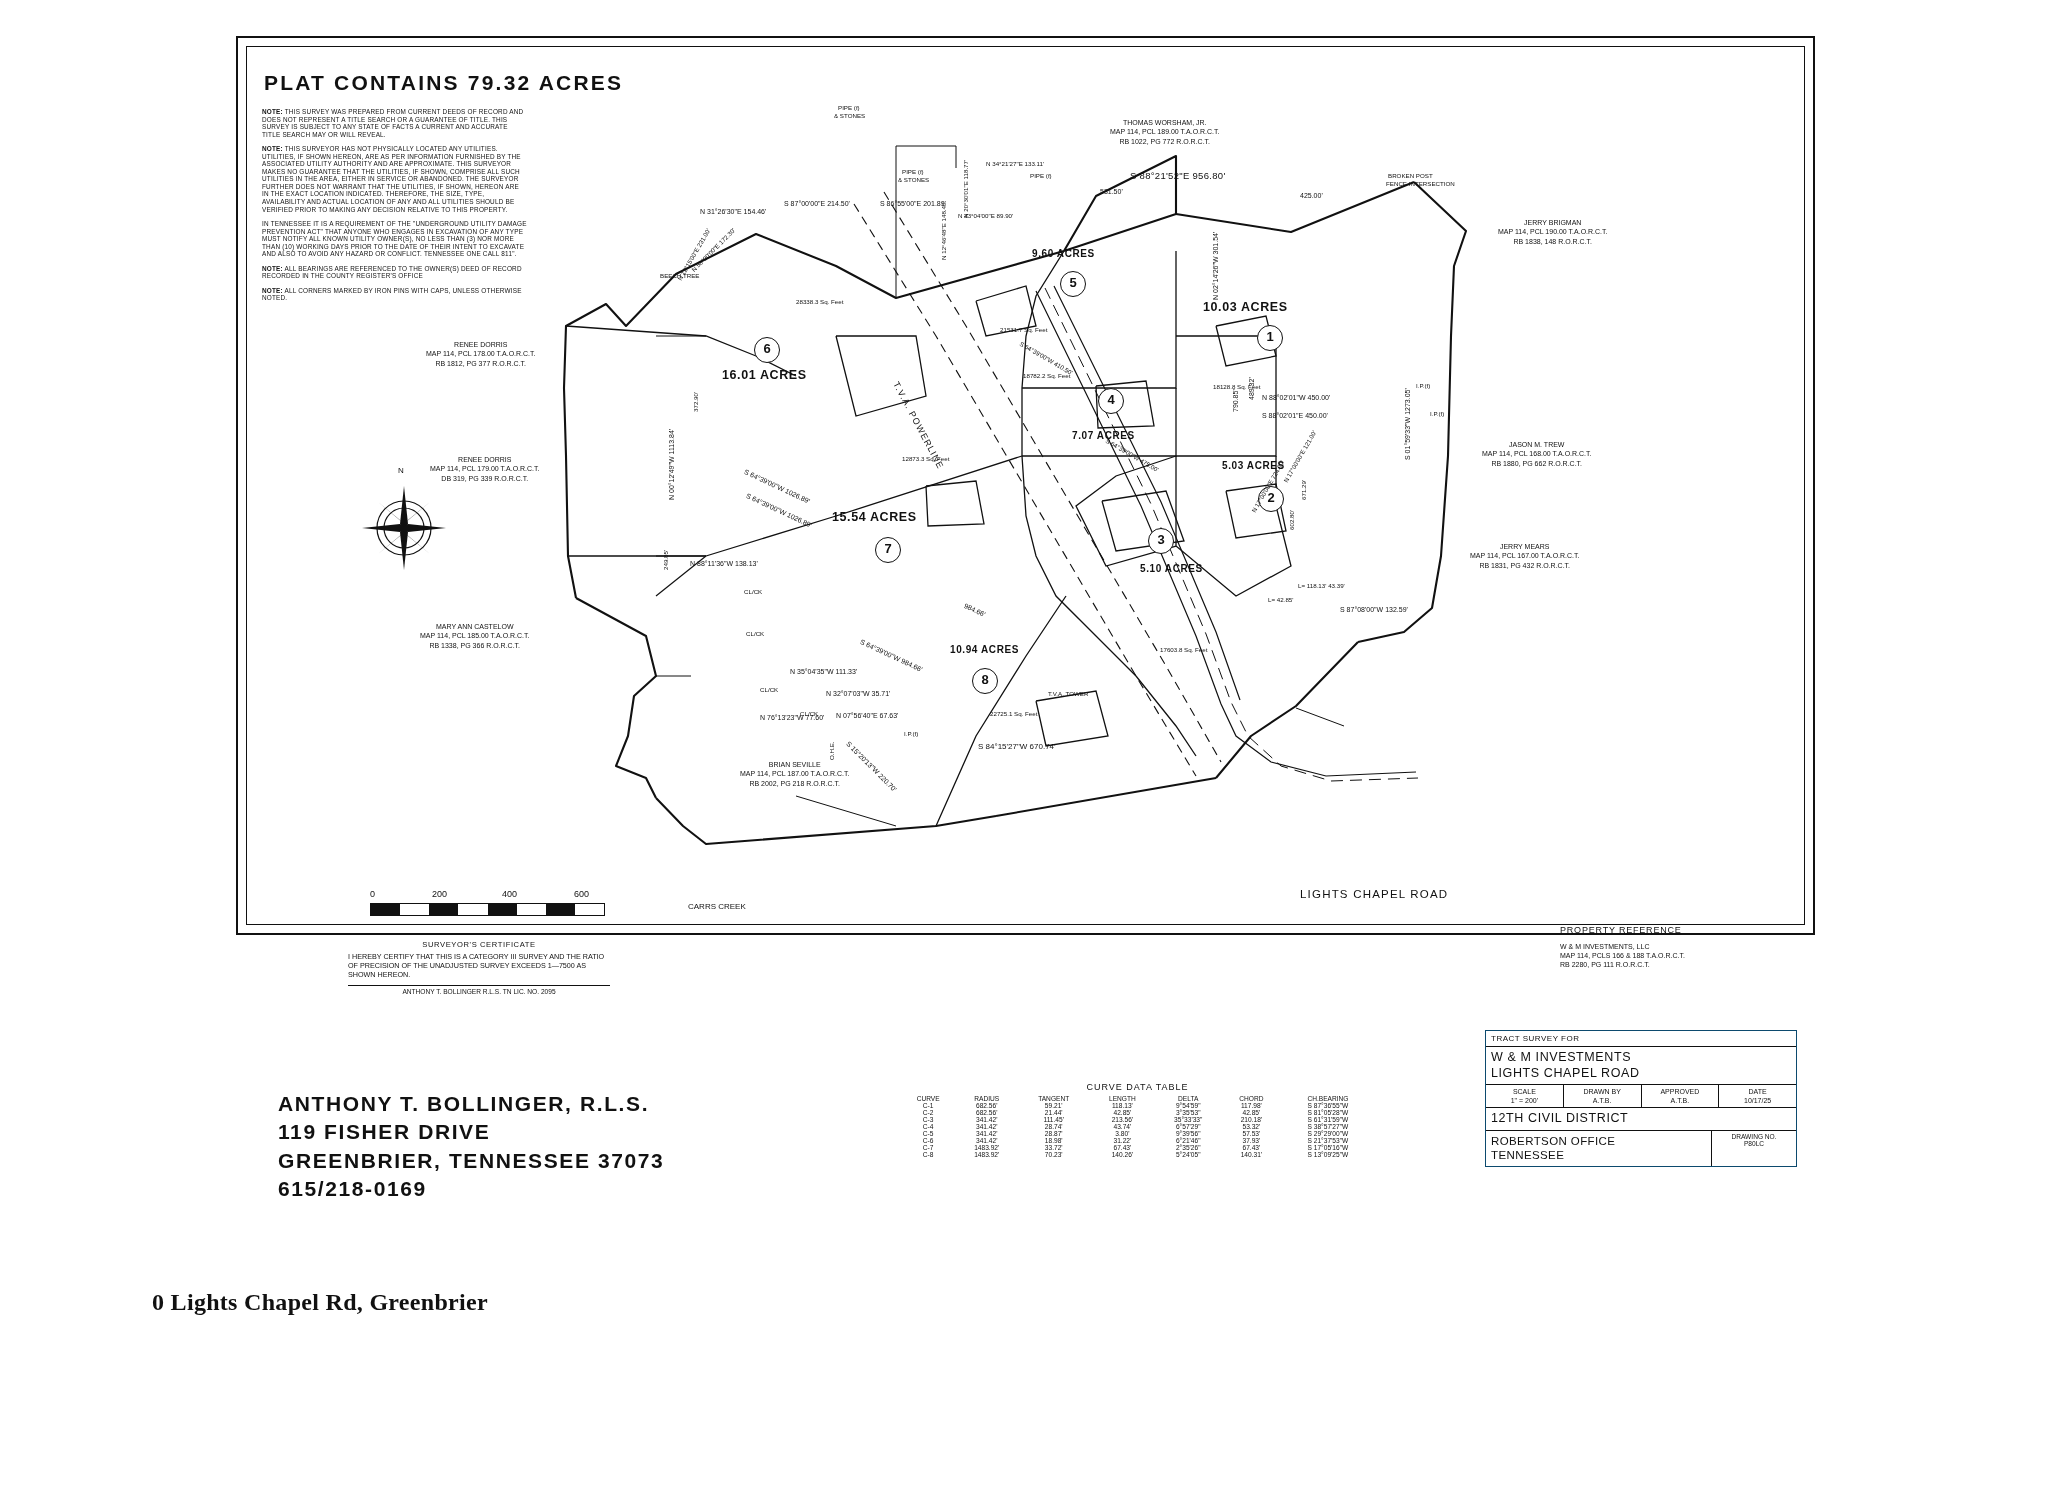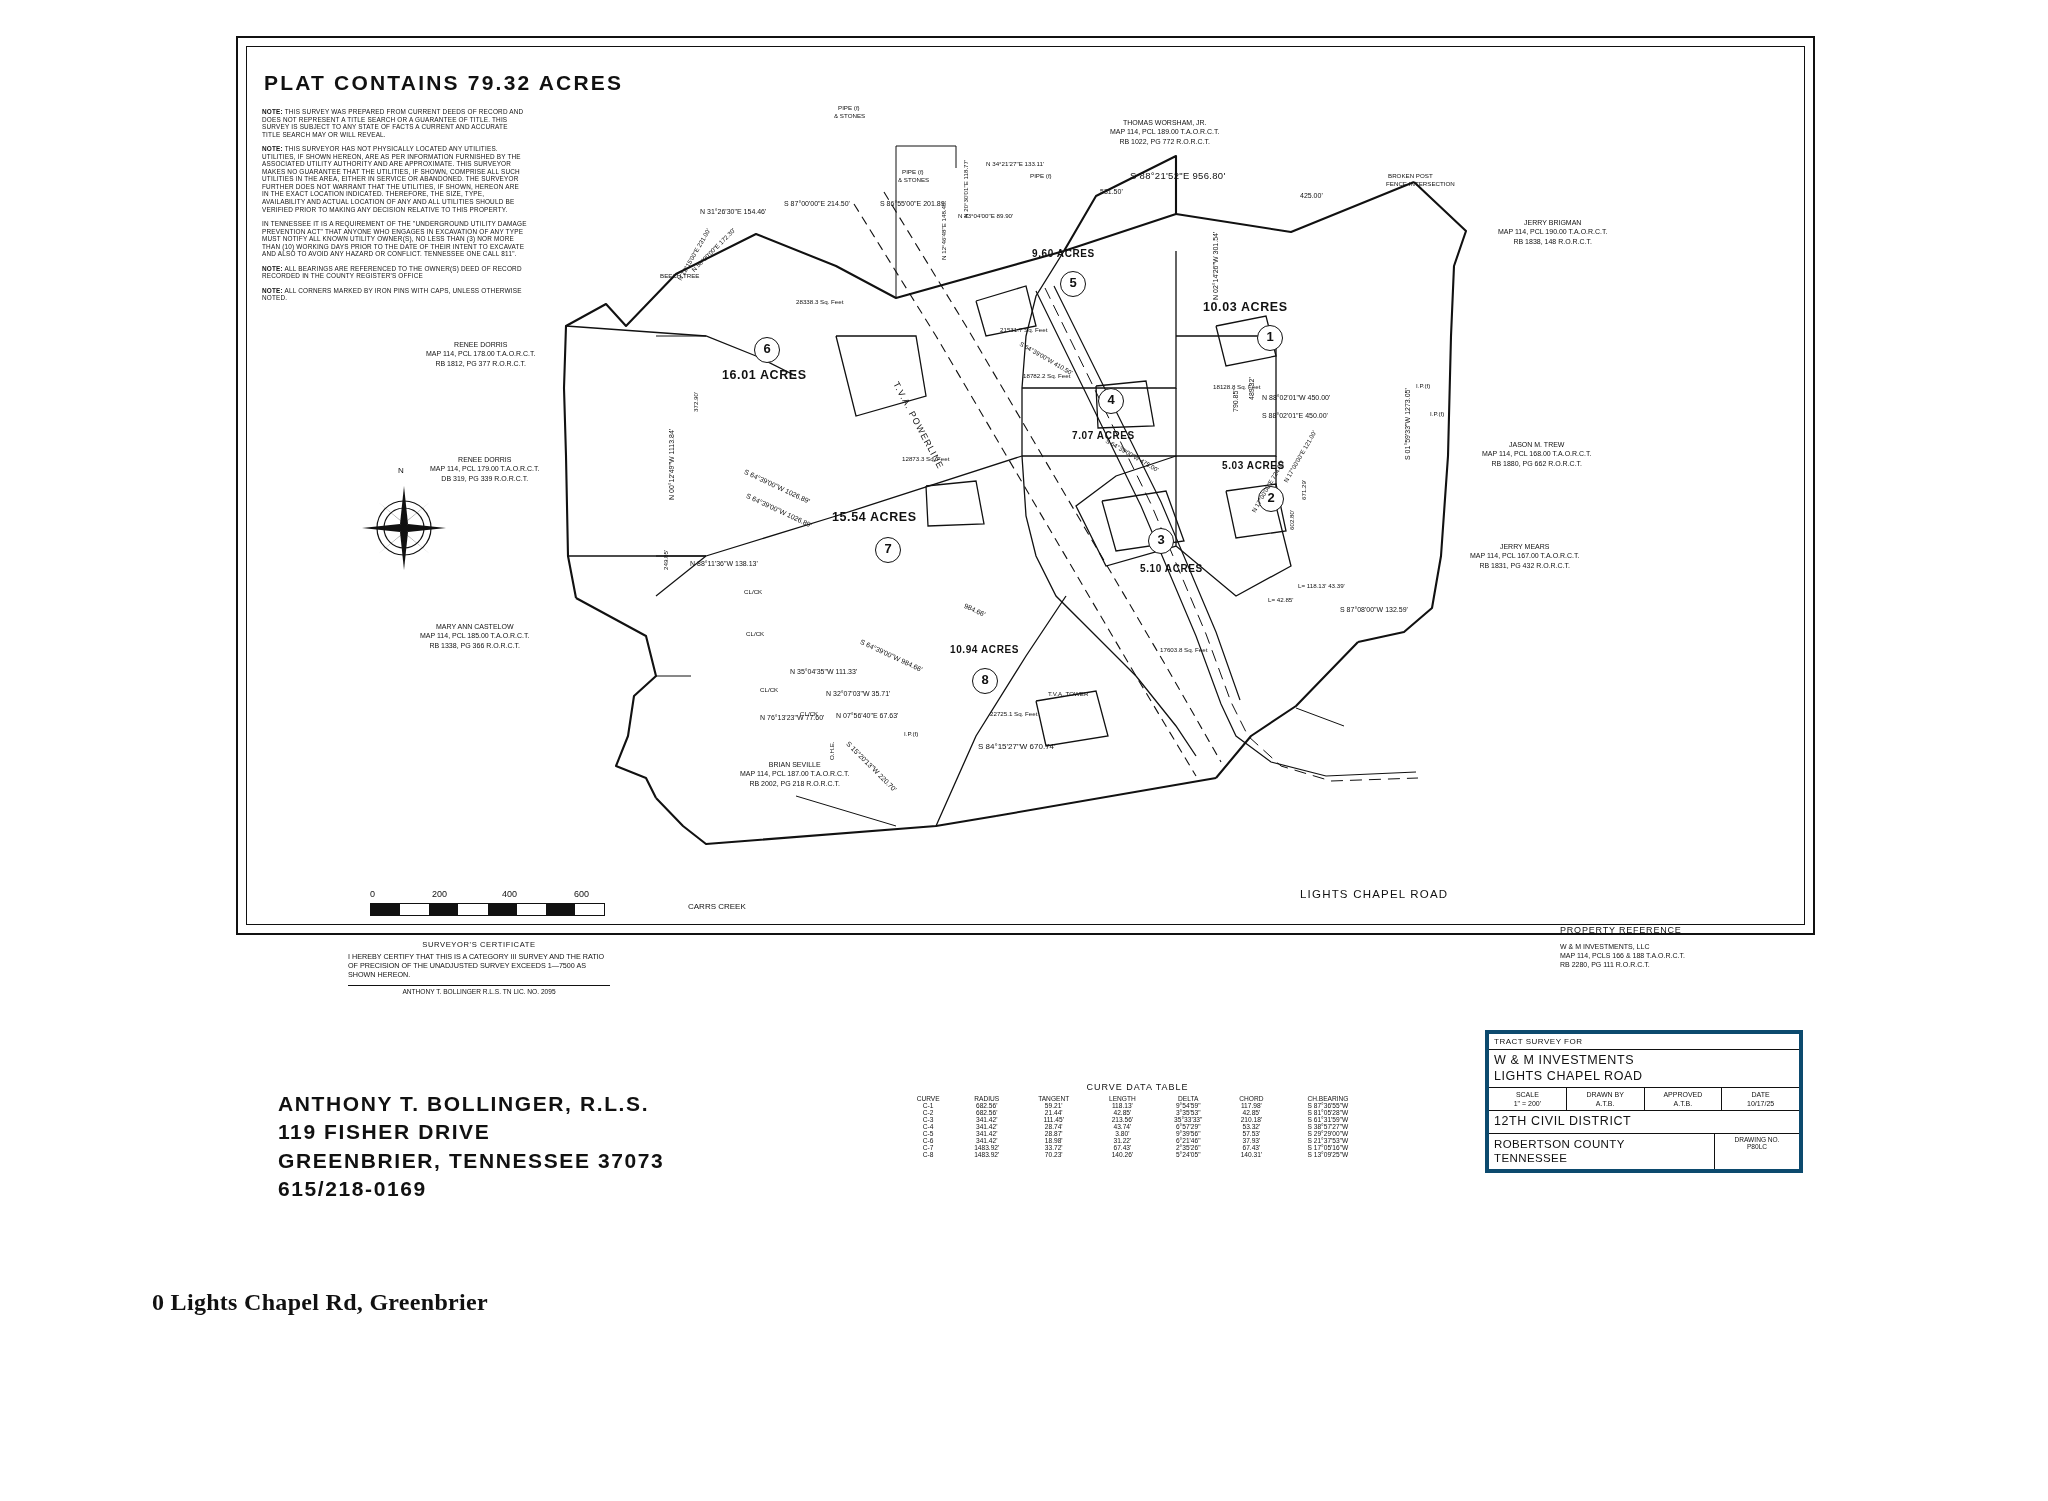--- a/index.html
+++ b/index.html
@@ -40,21 +40,21 @@
   #curve-table .ctitle{text-align:center;font-size:9px;letter-spacing:1px;margin-bottom:3px;}
   #curve-table table{border-collapse:collapse;width:100%;}
   #curve-table th,#curve-table td{padding:0 2px;text-align:center;font-size:6.6px;font-weight:normal;white-space:nowrap;}
   #curve-table th{font-size:6.6px;}
 
   
   #prop-ref{position:absolute;left:1560px;top:925px;width:230px;font-size:7px;line-height:1.3;text-align:left;}
   #prop-ref .prtitle{font-size:9px;letter-spacing:.8px;margin-bottom:5px;}
 
   
-  #titleblock{position:absolute;left:1485px;top:1030px;width:310px;border:4px solid #0c4a6e;font-size:9px;}
+  #titleblock{position:absolute;left:1485px;top:1030px;width:310px;border:1px solid #0c4a6e;font-size:9px;}
   #titleblock .row{border-bottom:1px solid #111;padding:3px 5px;}
   #titleblock .row:last-child{border-bottom:none;}
   #titleblock .r1{font-size:8px;letter-spacing:.5px;}
   #titleblock .big{font-size:12.5px;letter-spacing:.6px;line-height:1.25;}
   #titleblock .grid4{display:flex;border-bottom:1px solid #111;}
   #titleblock .grid4 > div{flex:1;border-right:1px solid #111;padding:2px 4px;font-size:7px;text-align:center;line-height:1.3;}
   #titleblock .grid4 > div:last-child{border-right:none;}
   #titleblock .grid2{display:flex;}
   #titleblock .grid2 .left{flex:1;padding:3px 5px;font-size:11.5px;letter-spacing:.4px;line-height:1.25;}
   #titleblock .grid2 .right{width:78px;border-left:1px solid #111;padding:2px 3px;font-size:6.6px;text-align:center;}
@@ -494,21 +494,21 @@
       <div>A.T.B.</div>
     </div>
     <div>
       <div>DATE</div>
       <div>10/17/25</div>
     </div>
   </div>
   <div class="row big">12TH CIVIL DISTRICT</div>
   <div class="grid2">
     <div class="left">
-      <div>ROBERTSON COUNTY</div>
+      <div>ROBERTSON OFFICE</div>
       <div>TENNESSEE</div>
     </div>
     <div class="right">
       <div>DRAWING NO.</div>
       <div>P80LC</div>
     </div>
   </div>
 </div>
 
 <div id="caption">

